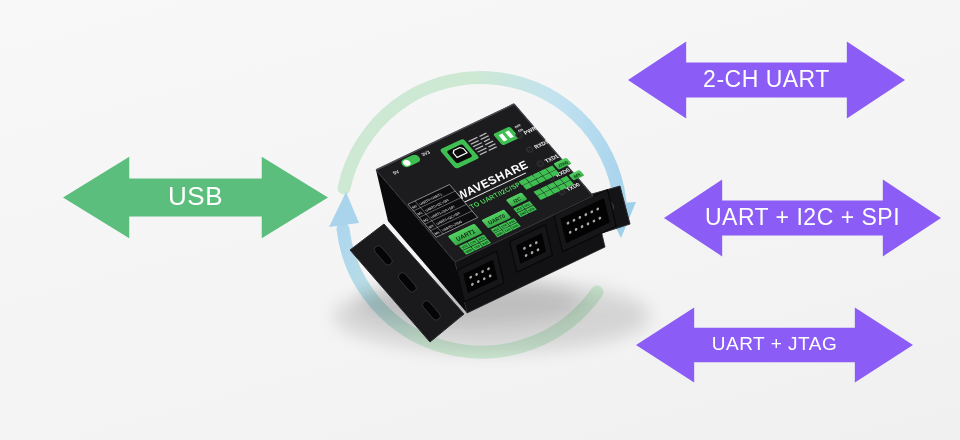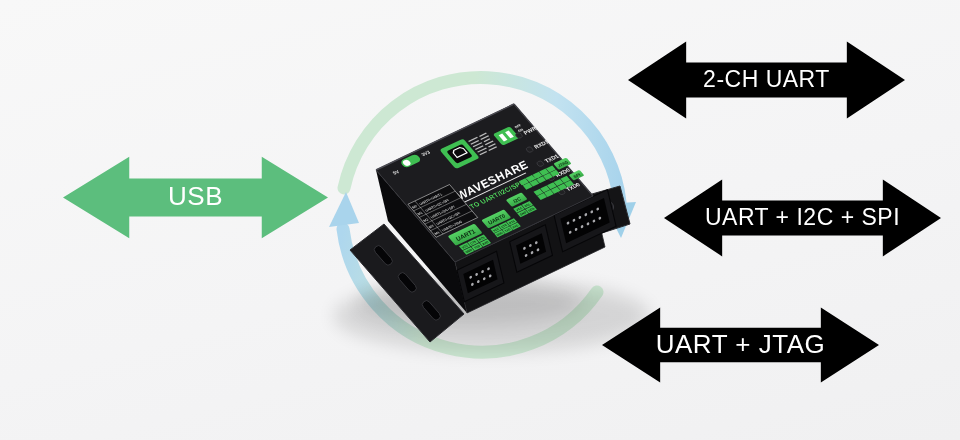--- a/index.html
+++ b/index.html
@@ -13,27 +13,27 @@
   .dbl-arrow{
     position:absolute;display:flex;align-items:center;justify-content:center;
     color:#ffffff;user-select:none;
   }
   .dbl-arrow .lbl{position:relative;top:-1px;letter-spacing:.5px;}
   .arrow-green{
     background:#5cbe7d;
     clip-path:polygon(0 50%,25% 1%,25% 27%,75% 27%,75% 1%,100% 50%,75% 99%,75% 73%,25% 73%,25% 99%);
   }
   .arrow-blue{
-    background:#000000;
+    background:#8b5cf6;
     clip-path:polygon(0 50%,21% 2%,21% 28%,79% 28%,79% 2%,100% 50%,79% 98%,79% 72%,21% 72%,21% 98%);
   }
   #usb-arrow{left:63px;top:156px;width:265px;height:83px;font-size:26px;}
   #arrow-uart2{left:628px;top:40px;width:277px;height:80px;font-size:23px;}
   #arrow-uartspi{left:664px;top:178px;width:277px;height:80px;font-size:23px;}
-  #arrow-uartjtag{left:602px;top:306px;width:277px;height:78px;font-size:26px;}
+  #arrow-uartjtag{left:636px;top:306px;width:277px;height:78px;font-size:19px;}
 </style>
 </head>
 <body>
 
 <div class="stage">
 
 <svg width="960" height="440" viewBox="0 0 960 440">
   <defs>
     <linearGradient id="gTop" x1="344" y1="190" x2="620" y2="205" gradientUnits="userSpaceOnUse">
       <stop offset="0" stop-color="#cde8d3"></stop>

